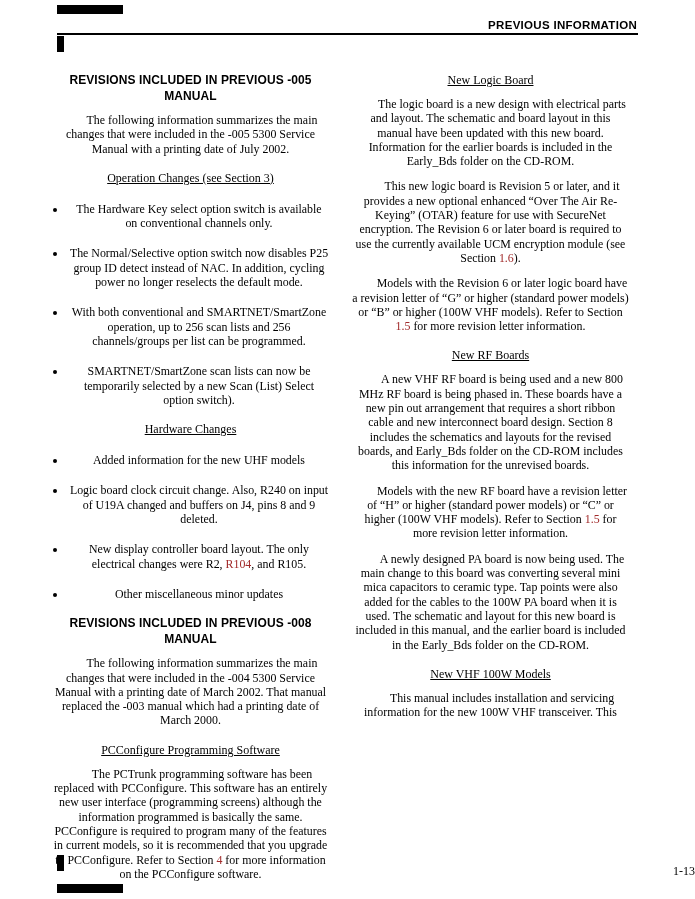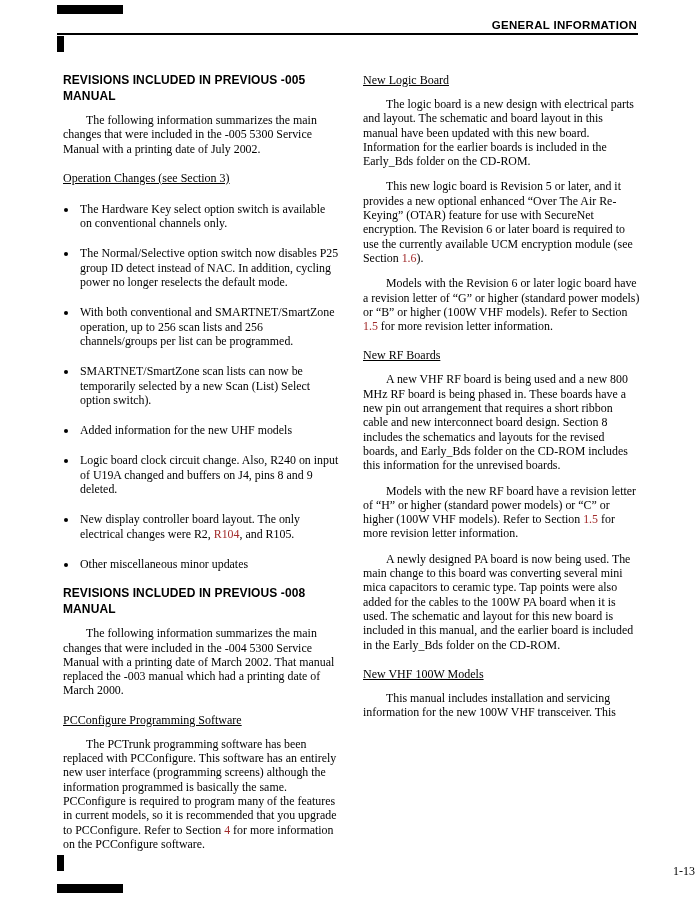--- a/index.html
+++ b/index.html
@@ -19,21 +19,21 @@
   .mark-left-bottom{ left: 57px; top: 855px; width: 7px;  height: 16px; }
   .mark-bottom-bar { left: 57px; top: 884px; width: 66px; height: 9px; }
 
   .header-title {
     position: absolute; top: 19px; right: 58px;
     font-family: "Liberation Sans", sans-serif;
     font-weight: bold; font-size: 11.5px; letter-spacing: 0.3px;
   }
   .header-rule { position: absolute; top: 33px; left: 57px; width: 581px; height: 2px; background: #000; }
 
-  .columns { position: absolute; top: 73px; left: 63px; width: 577px; display: flex; gap: 23px; }
+  .columns { position: absolute; top: 73px; left: 52px; width: 577px; display: flex; gap: 23px; text-align: center; }
   .col { width: 277px; }
   .col > :first-child { margin-top: 0 !important; }
 
   .heading {
     font-family: "Liberation Sans", sans-serif;
     font-weight: bold; font-size: 12px; line-height: 15.5px;
     margin: 15px 0 9px 0; letter-spacing: 0.1px;
   }
   .subheading {
     font-family: "Liberation Serif", serif;
@@ -58,34 +58,35 @@
 </head>
 <body>
 
 <div class="page">
 
   <div class="mark mark-top-bar"></div>
   <div class="mark mark-left-top"></div>
   <div class="mark mark-left-bottom"></div>
   <div class="mark mark-bottom-bar"></div>
 
-  <div class="header-title">GENERAL INFORMATION</div>
+  <div class="header-title">PREVIOUS INFORMATION</div>
   <div class="header-rule"></div>
 
   <div class="columns">
     <div class="col">
         <h2 class="heading"><span>REVISIONS INCLUDED IN PREVIOUS -005 MANUAL</span></h2>
         <p class="paragraph"><span>The following information summarizes the main changes that were included in the -005 5300 Service Manual with a printing date of July 2002.</span></p>
         <h3 class="subheading"><span>Operation Changes (see Section 3)</span></h3>
         <ul class="bullets">
           <li><span>The Hardware Key select option switch is available on conventional channels only.</span></li>
           <li><span>The Normal/Selective option switch now disables P25 group ID detect instead of NAC. In addition, cycling power no longer reselects the default mode.</span></li>
           <li><span>With both conventional and SMARTNET/SmartZone operation, up to 256 scan lists and 256 channels/groups per list can be programmed.</span></li>
           <li><span>SMARTNET/SmartZone scan lists can now be temporarily selected by a new Scan (List) Select option switch).</span></li>
         </ul>
+        <h3 class="subheading"><span>Hardware Changes</span></h3>
         <ul class="bullets">
           <li><span>Added information for the new UHF models</span></li>
           <li><span>Logic board clock circuit change. Also, R240 on input of U19A changed and buffers on J4, pins 8 and 9 deleted.</span></li>
           <li><span>New display controller board layout. The only electrical changes were R2, </span><span style="color: rgb(161, 42, 42);">R104</span><span>, and R105.</span></li>
           <li><span>Other miscellaneous minor updates</span></li>
         </ul>
         <h2 class="heading"><span>REVISIONS INCLUDED IN PREVIOUS -008 MANUAL</span></h2>
         <p class="paragraph"><span>The following information summarizes the main changes that were included in the -004 5300 Service Manual with a printing date of March 2002. That manual replaced the -003 manual which had a printing date of March 2000.</span></p>
         <h3 class="subheading"><span>PCConfigure Programming Software</span></h3>
         <p class="paragraph"><span>The PCTrunk programming software has been replaced with PCConfigure. This software has an entirely new user interface (programming screens) although the information programmed is basically the same. PCConfigure is required to program many of the features in current models, so it is recommended that you upgrade to PCConfigure. Refer to Section </span><span style="color: rgb(161, 42, 42);">4</span><span> for more information on the PCConfigure software.</span></p>

